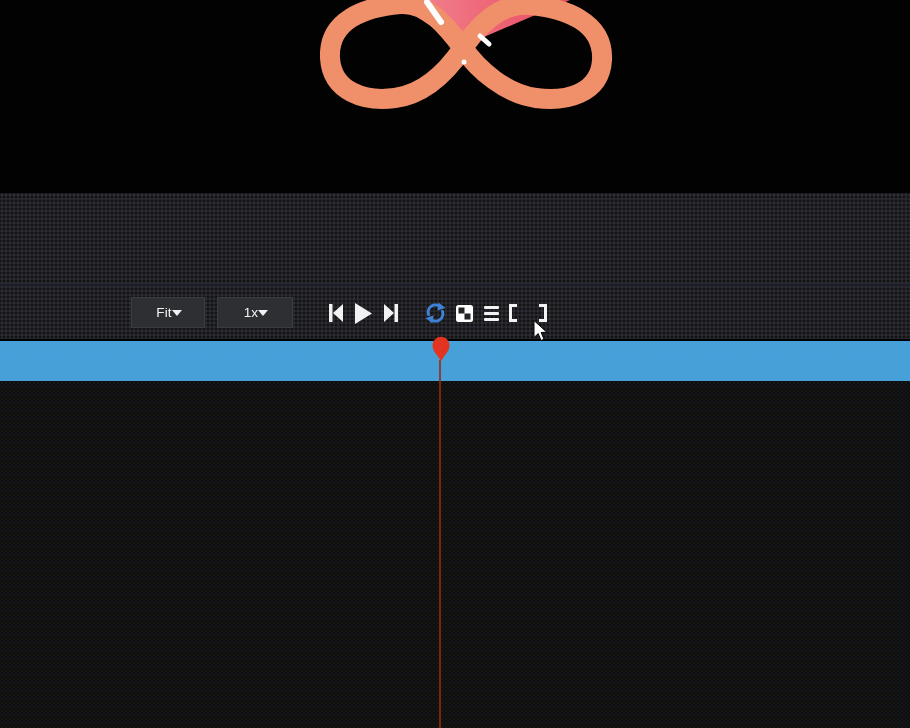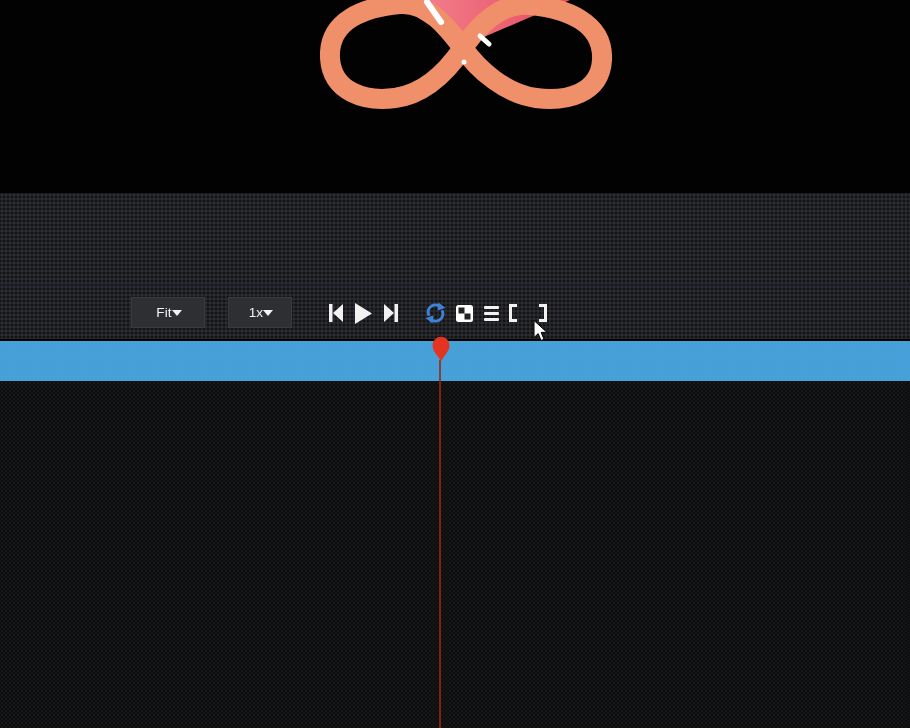--- a/index.html
+++ b/index.html
@@ -32,21 +32,21 @@
 
   .toolbar { position: absolute; left: 0; top: 100px; width: 910px; height: 40px; }
 
   .dropdown {
     position: absolute; top: 4px; height: 31px;
     background: #2e2f32; border: 1px solid #3a3b3e; border-radius: 0;
     display: flex; align-items: center; justify-content: center;
     padding: 0 12px 0 14px; cursor: pointer;
   }
   .dropdown.fit { left: 131px; width: 74px; }
-  .dropdown.speed { left: 228px; width: 64px; }
+  .dropdown.speed { left: 217px; width: 76px; }
   .dropdown .label { color: #f2f2f2; font-size: 13.5px; letter-spacing: 0.2px; }
   .caret {
     width: 0; height: 0; border-left: 5px solid transparent;
     border-right: 5px solid transparent; border-top: 6px solid #f2f2f2;
   }
 
   .icon-btn {
     position: absolute; top: 0; height: 40px; display: flex;
     align-items: center; justify-content: center; cursor: pointer;
     background: transparent; border: none;

